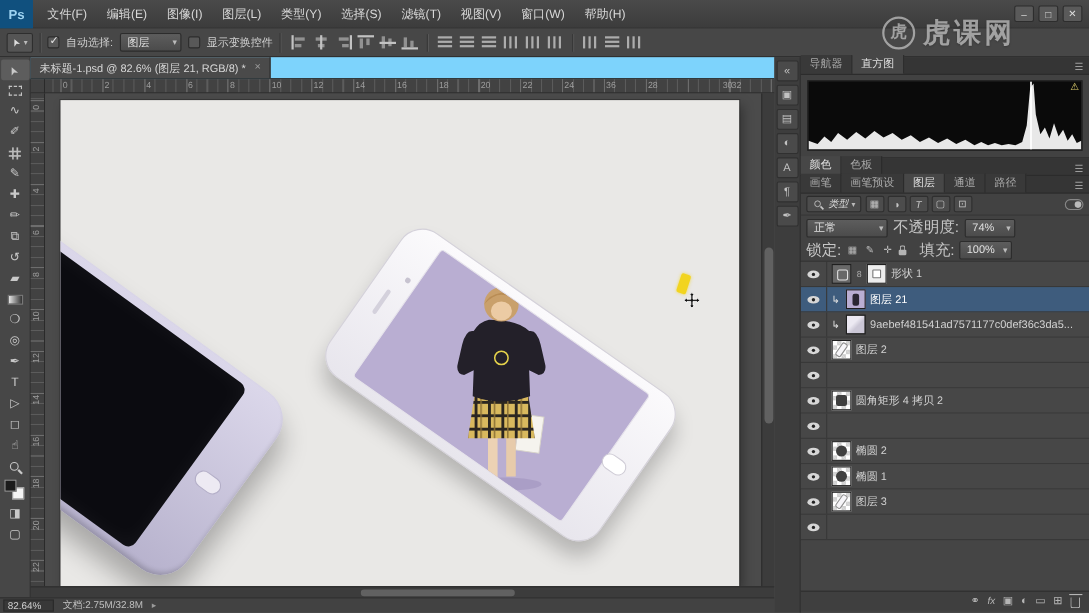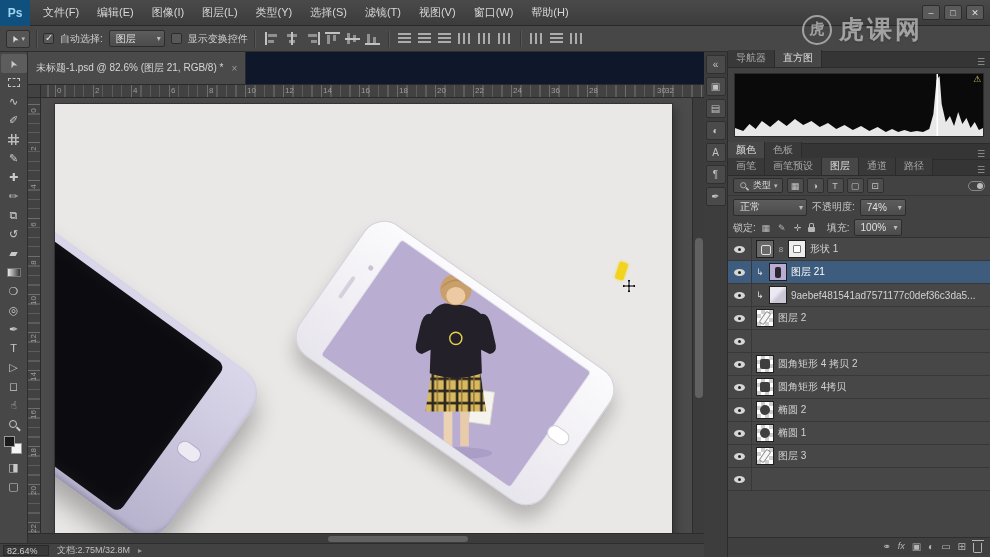--- a/index.html
+++ b/index.html
@@ -70,21 +70,21 @@
   .i-mag::before { content:""; position:absolute; left:1px; top:1px; width:6px; height:6px;
     border:1.5px solid #c8c8c8; border-radius:50%; }
   .i-mag::after { content:""; position:absolute; left:8px; top:9px; width:5px; height:1.5px;
     background:#c8c8c8; transform:rotate(45deg); }
   .colorcell { position:relative; height:24px; }
   .fgsw { position:absolute; left:3px; top:2px; width:11px; height:11px; background:#1b1b1b; border:1px solid #999; z-index:2; }
   .bgsw { position:absolute; left:10px; top:9px; width:11px; height:11px; background:#f4f4f4; border:1px solid #999; }
 
   
   .centercol { position:absolute; left:28px; top:52px; width:676px; height:491px; display:flex; flex-direction:column; }
-  .doctabs { height:33px; background:#0f172a; border-bottom:1px solid #2a2a2a; display:flex; }
+  .doctabs { height:20px; background:#7dd3fc; border-bottom:1px solid #2a2a2a; display:flex; }
   .doctab { background:#4a4a4a; border-right:1px solid #2a2a2a; display:flex; align-items:center;
     gap:8px; padding:0 8px; font-size:10px; color:#d6d6d6; max-width:320px; white-space:nowrap; }
   .doctab .closex { color:#9a9a9a; font-size:10px; }
   .rulerrow { height:13px; display:flex; }
   .rcorner { width:13px; height:13px; background:#424242; border-right:1px solid #2a2a2a; border-bottom:1px solid #2a2a2a; }
   .rulertop { position:relative; flex:1; background:#424242; border-bottom:1px solid #2a2a2a; overflow:hidden;
     background-image:repeating-linear-gradient(90deg,#6e6e6e 0 1px,transparent 1px 38px),repeating-linear-gradient(90deg,#5c5c5c 0 1px,transparent 1px 9.5px);
     background-position:14px 0,14px 0; background-size:100% 100%,100% 100%; }
   .rlab { position:absolute; top:1px; font-size:8px; color:#9d9d9d; }
   .canvasrow { flex:1; display:flex; min-height:0; }
@@ -145,32 +145,32 @@
     color:#c2c2c2; font-size:10px; display:flex; align-items:center; justify-content:center; }
   .panels { width:262px; background:#424242; display:flex; flex-direction:column; }
   .tabsrow { height:16px; background:#353535; border-bottom:1px solid #2b2b2b; display:flex; align-items:flex-end; }
   .ptab { padding:1px 8px 2px; font-size:10px; color:#a8a8a8; background:#393939; border-right:1px solid #2b2b2b; }
   .ptab.on { background:#474747; color:#e0e0e0; }
   .pmenu { margin-left:auto; padding:0 5px; color:#9d9d9d; font-size:9px; }
   .histwrap { height:76px; padding:5px 6px; border-bottom:1px solid #2b2b2b; }
   .histbox { position:relative; width:100%; height:64px; background:#0a0a0a; border:1px solid #2a2a2a; }
   .histwarn { position:absolute; right:2px; top:0; font-size:9px; color:#d8c96a; }
 
-  .filterrow { height:20px; display:flex; align-items:center; gap:4px; padding:0 5px; border-bottom:1px solid #363636; }
+  .filterrow { height:20px; display:flex; align-items:center; gap:4px; padding:0 5px; border-bottom:1px solid #363636;font-style:italic; }
   .fltbox { display:flex; align-items:center; gap:3px; background:#4c4c4c; border:1px solid #2c2c2c;
     border-radius:2px; height:15px; padding:0 4px; font-size:9px; color:#ddd; }
   .fltbox .i-mag { transform:scale(.75); }
   .flico { width:17px; height:15px; background:#4c4c4c; border:1px solid #2f2f2f; border-radius:2px;
     color:#c4c4c4; font-size:9px; display:flex; align-items:center; justify-content:center; }
   .fswitch { margin-left:auto; width:17px; height:10px; border:1px solid #888; border-radius:5px; position:relative; }
   .fswitch::after { content:""; position:absolute; right:1px; top:1px; width:6px; height:6px; border-radius:50%; background:#bbb; }
 
   .blendrow { height:22px; display:flex; align-items:center; gap:5px; padding:0 5px; }
   .lockrow { height:20px; display:flex; align-items:center; gap:4px; padding:0 5px; border-bottom:1px solid #313131; }
-  .small { font-size:10px; color:#c6c6c6; }
+  .small { font-size:14px; color:#c6c6c6; }
   #lock-icons { display:flex; gap:4px; align-items:center; }
   .lkico { color:#b9b9b9; font-size:9px; width:12px; text-align:center; }
   .i-padlock { width:7px; height:5px; background:#b5b5b5; border-radius:1px; position:relative; margin-top:4px; display:inline-block; }
   .i-padlock::before { content:""; position:absolute; top:-4px; left:1px; width:3px; height:4px;
     border:1.2px solid #b5b5b5; border-bottom:none; border-radius:2px 2px 0 0; }
 
   #layer-list { height:299px; overflow:hidden; background:#454545; }
   .lrow { height:23px; display:flex; align-items:stretch; border-bottom:1px solid #383838; background:#474747; }
   .lrow.sel { background:#3e5c7d; }
   .eyebox { width:24px; border-right:1px solid #383838; display:flex; align-items:center; justify-content:center; }
@@ -593,26 +593,20 @@
             <span class="thumb t-checker">
               <span class="sh-r"></span>
             </span>
             <span class="lname">圆角矩形 4 拷贝 2</span>
           </div>
         </div>
         <div class="lrow">
           <div class="eyebox">
             <span class="eye"></span>
           </div>
-          <div class="lmain">
-            <span class="thumb t-checker">
-              <span class="sh-r"></span>
-            </span>
-            <span class="lname">圆角矩形 4拷贝</span>
-          </div>
         </div>
         <div class="lrow">
           <div class="eyebox">
             <span class="eye"></span>
           </div>
           <div class="lmain">
             <span class="thumb t-checker">
               <span class="sh-e"></span>
             </span>
             <span class="lname">椭圆 2</span>

